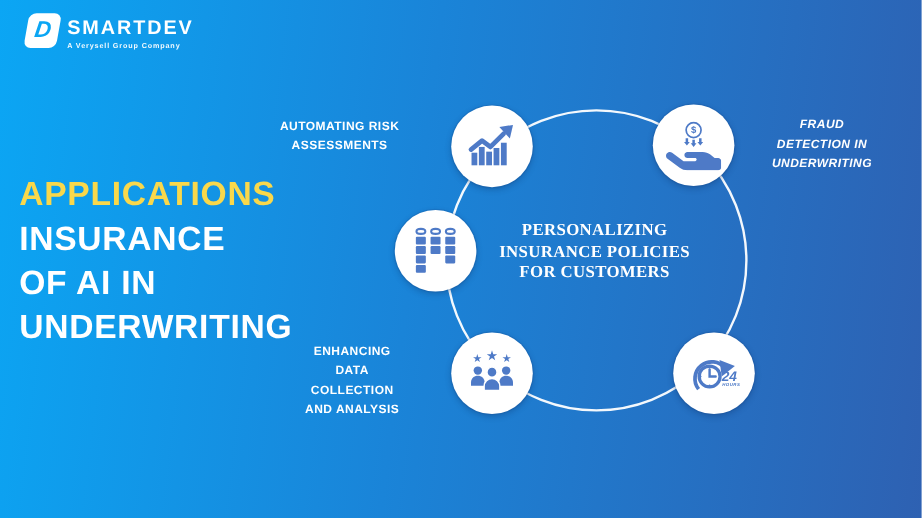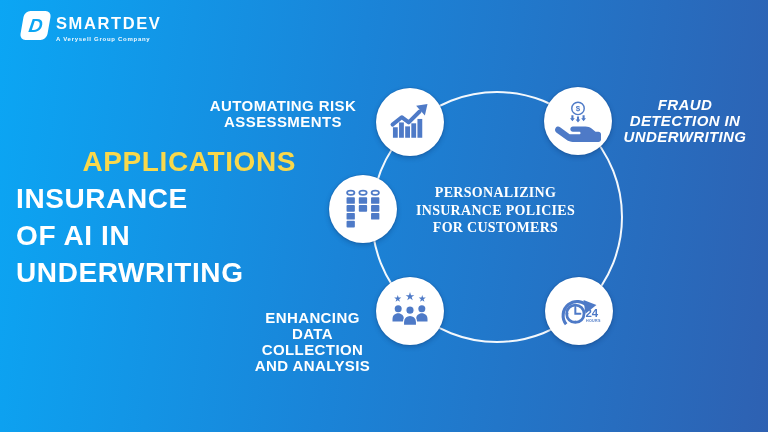--- a/index.html
+++ b/index.html
@@ -32,21 +32,21 @@
   .logo-tagline { font-size: 6px; font-weight: bold; letter-spacing: 0.72px; margin-top: 4px; opacity: .95; }
 
   
   .title {
     position: absolute; left: 16px; top: 143px; width: 280px;
     margin: 0;
     font-size: 28px; line-height: 37px; font-weight: bold;
     letter-spacing: 0.6px;
   }
   .title span { display: block; }
-  .title .t-accent { color: var(--accent-yellow, #f9d84b); text-align: right; }
+  .title .t-accent { color: var(--accent-yellow, #f9d84b); }
 
   
   .ring {
     position: absolute; left: 371px; top: 91px;
     width: 252px; height: 252px;
     border: 2px solid rgba(255,255,255,0.95);
     border-radius: 50%;
     box-sizing: border-box;
     z-index: 1;
   }
@@ -58,21 +58,21 @@
     z-index: 2;
   }
   .node svg { display: block; }
   .ic { fill: var(--icon-blue, #4e7ac7); }
   .ic-stroke { stroke: var(--icon-blue, #4e7ac7); fill: none; }
 
   
   .label {
     position: absolute;
     color: #fff; font-weight: bold;
-    font-size: 15px; line-height: 16px; letter-spacing: 0.4px;
+    font-size: 10px; line-height: 16px; letter-spacing: 0.4px;
     text-align: center; white-space: pre-line;
     z-index: 3;
   }
   .label-center { font-size: 14px; line-height: 17.5px; letter-spacing: 0.3px; font-family: Liberation Serif, serif; }
 </style>
 </head>
 <body>
 
 <div class="stage">
 
@@ -144,21 +144,21 @@
       <path class="ic" transform="translate(38,10) scale(0.85)" d="M0,-5 L1.12,-1.54 4.76,-1.54 1.82,0.59 2.94,4.05 0,1.9 -2.94,4.05 -1.82,0.59 -4.76,-1.54 -1.12,-1.54 Z"></path>
       <circle class="ic" cx="10.5" cy="21.5" r="4"></circle>
       <path class="ic" transform="translate(10.5,26)" d="M-6.5,10 L-6.5,7 C-6.5,3 -3.5,0.5 0,0.5 C3.5,0.5 6.5,3 6.5,7 L6.5,10 Z"></path>
       <circle class="ic" cx="37.5" cy="21.5" r="4"></circle>
       <path class="ic" transform="translate(37.5,26)" d="M-6.5,10 L-6.5,7 C-6.5,3 -3.5,0.5 0,0.5 C3.5,0.5 6.5,3 6.5,7 L6.5,10 Z"></path>
       <circle class="ic" cx="24" cy="23" r="4.8" stroke="#ffffff" stroke-width="1.4"></circle>
       <path class="ic" transform="translate(24,28.5)" stroke="#ffffff" stroke-width="1.4" d="M-7.5,12 L-7.5,8 C-7.5,3.5 -4,0.5 0,0.5 C4,0.5 7.5,3.5 7.5,8 L7.5,12 Z"></path>
     </svg>
   </div>
 
-  <div class="node" style="left:545px; top:277px;">
+  <div class="node" style="left:561px; top:277px;font-style:italic;">
     <svg width="44" height="44" viewBox="0 0 48 48">
       <circle class="ic-stroke" cx="20" cy="27" r="9.5" stroke-width="3"></circle>
       <path class="ic-stroke" d="M20 20.5 L20 27 L25.5 27" stroke-width="2.2" stroke-linecap="round"></path>
       <circle class="ic" cx="20" cy="18.8" r="0.9"></circle>
       <circle class="ic" cx="20" cy="35.2" r="0.9"></circle>
       <circle class="ic" cx="11.8" cy="27" r="0.9"></circle>
       <path class="ic-stroke" d="M10 38.5 A15 15 0 1 1 34 19.5" stroke-width="3.4"></path>
       <polygon class="ic" points="29,12 43,17.5 31,27"></polygon>
       <text class="ic" x="31" y="31" font-size="12.5" font-weight="bold">24</text>
       <text class="ic" x="31.5" y="36" font-size="4" font-weight="bold" letter-spacing="0.4">HOURS</text>
@@ -166,18 +166,18 @@
   </div>
 
   <div class="label" style="left:193px; top:98px;  width:180px;">AUTOMATING RISK
 ASSESSMENTS</div>
   <div class="label" style="left:615px; top:97px;  width:140px;font-style:italic;">FRAUD
 DETECTION IN
 UNDERWRITING</div>
   <div class="label label-center" style="left:393px; top:184px; width:205px;">PERSONALIZING
 INSURANCE POLICIES
 FOR CUSTOMERS</div>
-  <div class="label" style="left:240px; top:286px; width:145px;margin-top:24px;">ENHANCING
+  <div class="label" style="left:221px; top:286px; width:145px;">ENHANCING
 DATA
 COLLECTION
 AND ANALYSIS</div>
 
 </div>
 
 </body></html>

